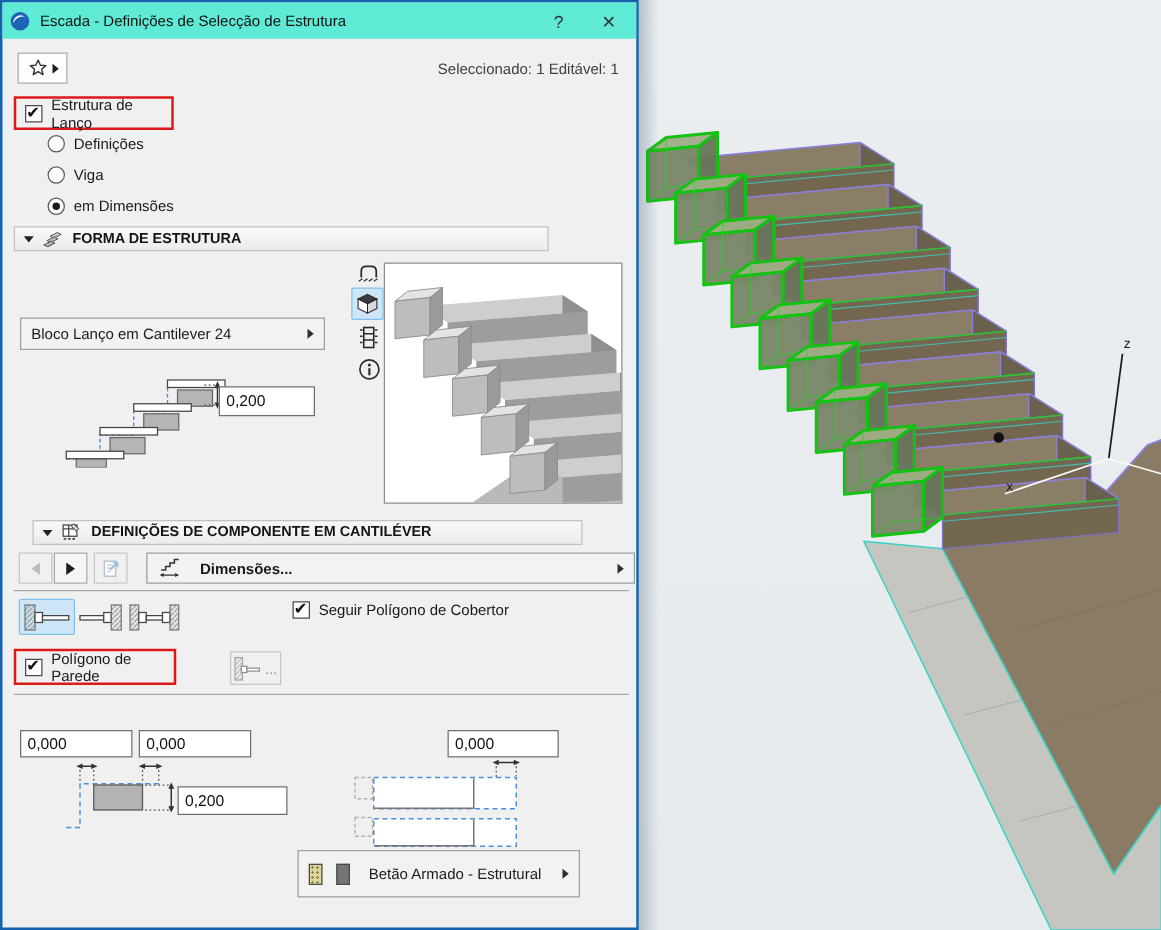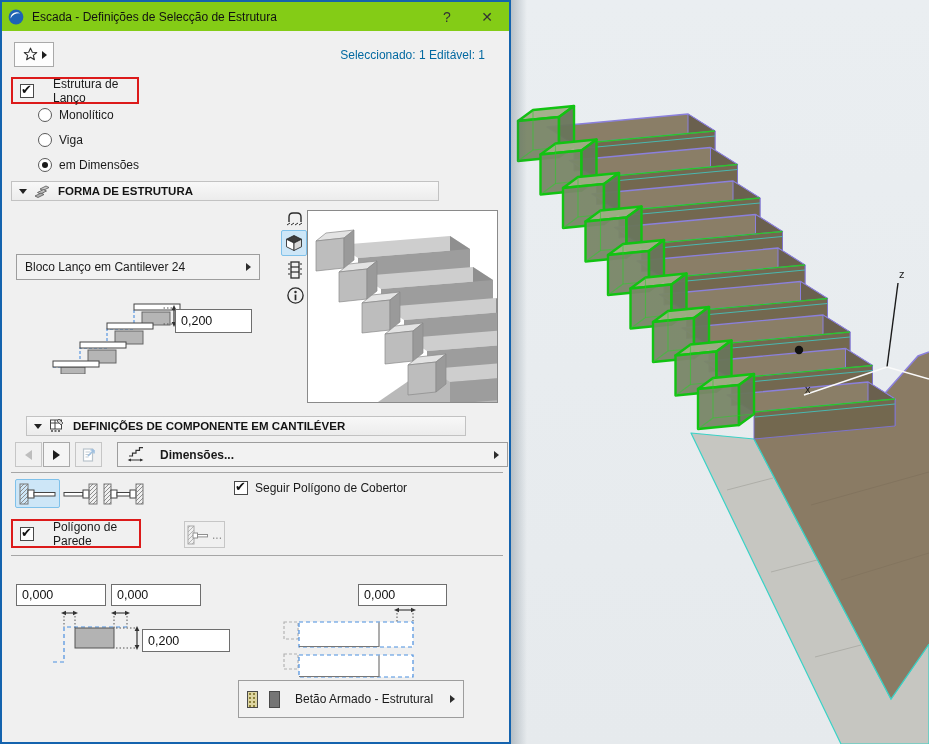--- a/index.html
+++ b/index.html
@@ -6,43 +6,43 @@
 body{font-family:"Liberation Sans",sans-serif;font-size:12px;color:#1a1a1a;background:#fff}
 .stage{position:relative;width:929px;height:744px;overflow:hidden;background:#e9edf0}
 
 
 .viewport{position:absolute;left:511px;top:0;width:418px;height:744px;background:linear-gradient(180deg,#eaeef1 0%,#e6eaed 100%)}
 .vp-shadow{position:absolute;left:0;top:0;width:16px;height:100%;background:linear-gradient(90deg,rgba(70,90,105,.30),rgba(70,90,105,0));pointer-events:none}
 .axis-label{font:11px "Liberation Sans",sans-serif;fill:#1c1c1c}
 
 
 .dialog{position:absolute;left:0;top:0;width:511px;height:744px;background:#f0f0f0;border:2px solid #1463ae}
-.titlebar{position:absolute;left:0;top:0;width:507px;height:29px;background:#84cc16;display:flex;align-items:center;padding:0 6px;gap:8px}
+.titlebar{position:absolute;left:0;top:0;width:507px;height:29px;background:#5eead4;display:flex;align-items:center;padding:0 6px;gap:8px}
 .title-text{font-size:12px;color:#111;flex:1;white-space:nowrap;overflow:hidden}
 .tbtn{width:32px;height:25px;display:flex;align-items:center;justify-content:center;font-size:14px;color:#333}
 .row{position:absolute;display:flex;align-items:center;gap:7px}
-.hl{position:absolute;border:2px solid #dc1a1a;display:flex;align-items:center;gap:19px;padding-left:7px;background:transparent}
+.hl{position:absolute;border:2px solid #dc1a1a;display:flex;align-items:center;gap:7px;padding-left:7px;background:transparent}
 .cb{width:14px;height:14px;background:#fff;border:1px solid #494949;position:relative;flex:none}
 .cb.checked::after{content:"✔";position:absolute;left:0px;top:-3px;font-size:13px;color:#111}
 .radio{width:14px;height:14px;border:1px solid #5a5a5a;border-radius:50%;background:#fff;position:relative;flex:none}
 .radio.sel::after{content:"";position:absolute;left:3px;top:3px;width:6px;height:6px;border-radius:50%;background:#1a1a1a}
 .sect{position:absolute;height:20px;background:linear-gradient(#f8f8f8,#ececec);border:1px solid #c2c2c2;display:flex;align-items:center;gap:7px;padding:0 7px;font-weight:bold;font-size:11.5px;color:#141414}
 .tri-down{width:0;height:0;border-left:4px solid transparent;border-right:4px solid transparent;border-top:5px solid #222;flex:none}
 .drop{position:absolute;background:#f2f2f2;border:1px solid #9d9d9d;display:flex;align-items:center;padding:0 8px;gap:15px;font-size:12px}
 .arrow-r{margin-left:auto;width:0;height:0;border-top:4px solid transparent;border-bottom:4px solid transparent;border-left:5px solid #2d2d2d;flex:none}
 .btn{position:absolute;background:#f5f5f5;border:1px solid #a9a9a9;display:flex;align-items:center;justify-content:center;gap:3px}
 .btn.disabled{background:#f0f0f0;border-color:#c6c6c6;color:#a5a5a5}
 .tri-l-g{width:0;height:0;border-top:5px solid transparent;border-bottom:5px solid transparent;border-right:7px solid #bdbdbd}
 .tri-r-b{width:0;height:0;border-top:5px solid transparent;border-bottom:5px solid transparent;border-left:7px solid #1d1d1d}
 .inp{position:absolute;border:1px solid #6e6e6e;background:#fff;font:12.5px "Liberation Sans",sans-serif;padding:0 5px;color:#101010}
 .viewopt{position:absolute;display:flex;align-items:center;justify-content:center;border:1px solid transparent;border-radius:2px}
 .viewopt.sel{background:#cde6f7;border-color:#7fc1ea}
 .preview{position:absolute;left:305px;top:208px;width:191px;height:193px;background:#fff;border:1px solid #8a8a8a}
 .hr{position:absolute;height:1px;background:#a6a6a6}
-.status{position:absolute;right:24px;top:46px;font-size:12px;color:#0369a1}
+.status{position:absolute;right:14px;top:46px;font-size:12px;color:#404040}
 .swatch{width:11px;height:17px;border:1px solid #4a4a4a;flex:none}
 .sw-speckle{background-color:#ded6a2;background-image:radial-gradient(circle,#8d823c 1px,transparent 1.1px);background-size:4px 4px}
 .sw-dark{background:#757575}
 </style>
 </head>
 <body>
 
 <div class="stage">
 
   <div class="viewport">
@@ -194,21 +194,21 @@
     </div>
     <div class="status">Seleccionado: 1 Editável: 1</div>
 
     <div class="hl" style="left:9px;top:75px;width:128px;height:27px">
       <span class="cb checked"></span>
       <span>Estrutura de Lanço</span>
     </div>
 
     <div class="row" style="left:36px;top:103px;height:20px">
       <span class="radio"></span>
-      <span>Monolítico</span>
+      <span>Definições</span>
     </div>
     <div class="row" style="left:36px;top:128px;height:20px">
       <span class="radio"></span>
       <span>Viga</span>
     </div>
     <div class="row" style="left:36px;top:153px;height:20px">
       <span class="radio sel"></span>
       <span>em Dimensões</span>
     </div>
 

